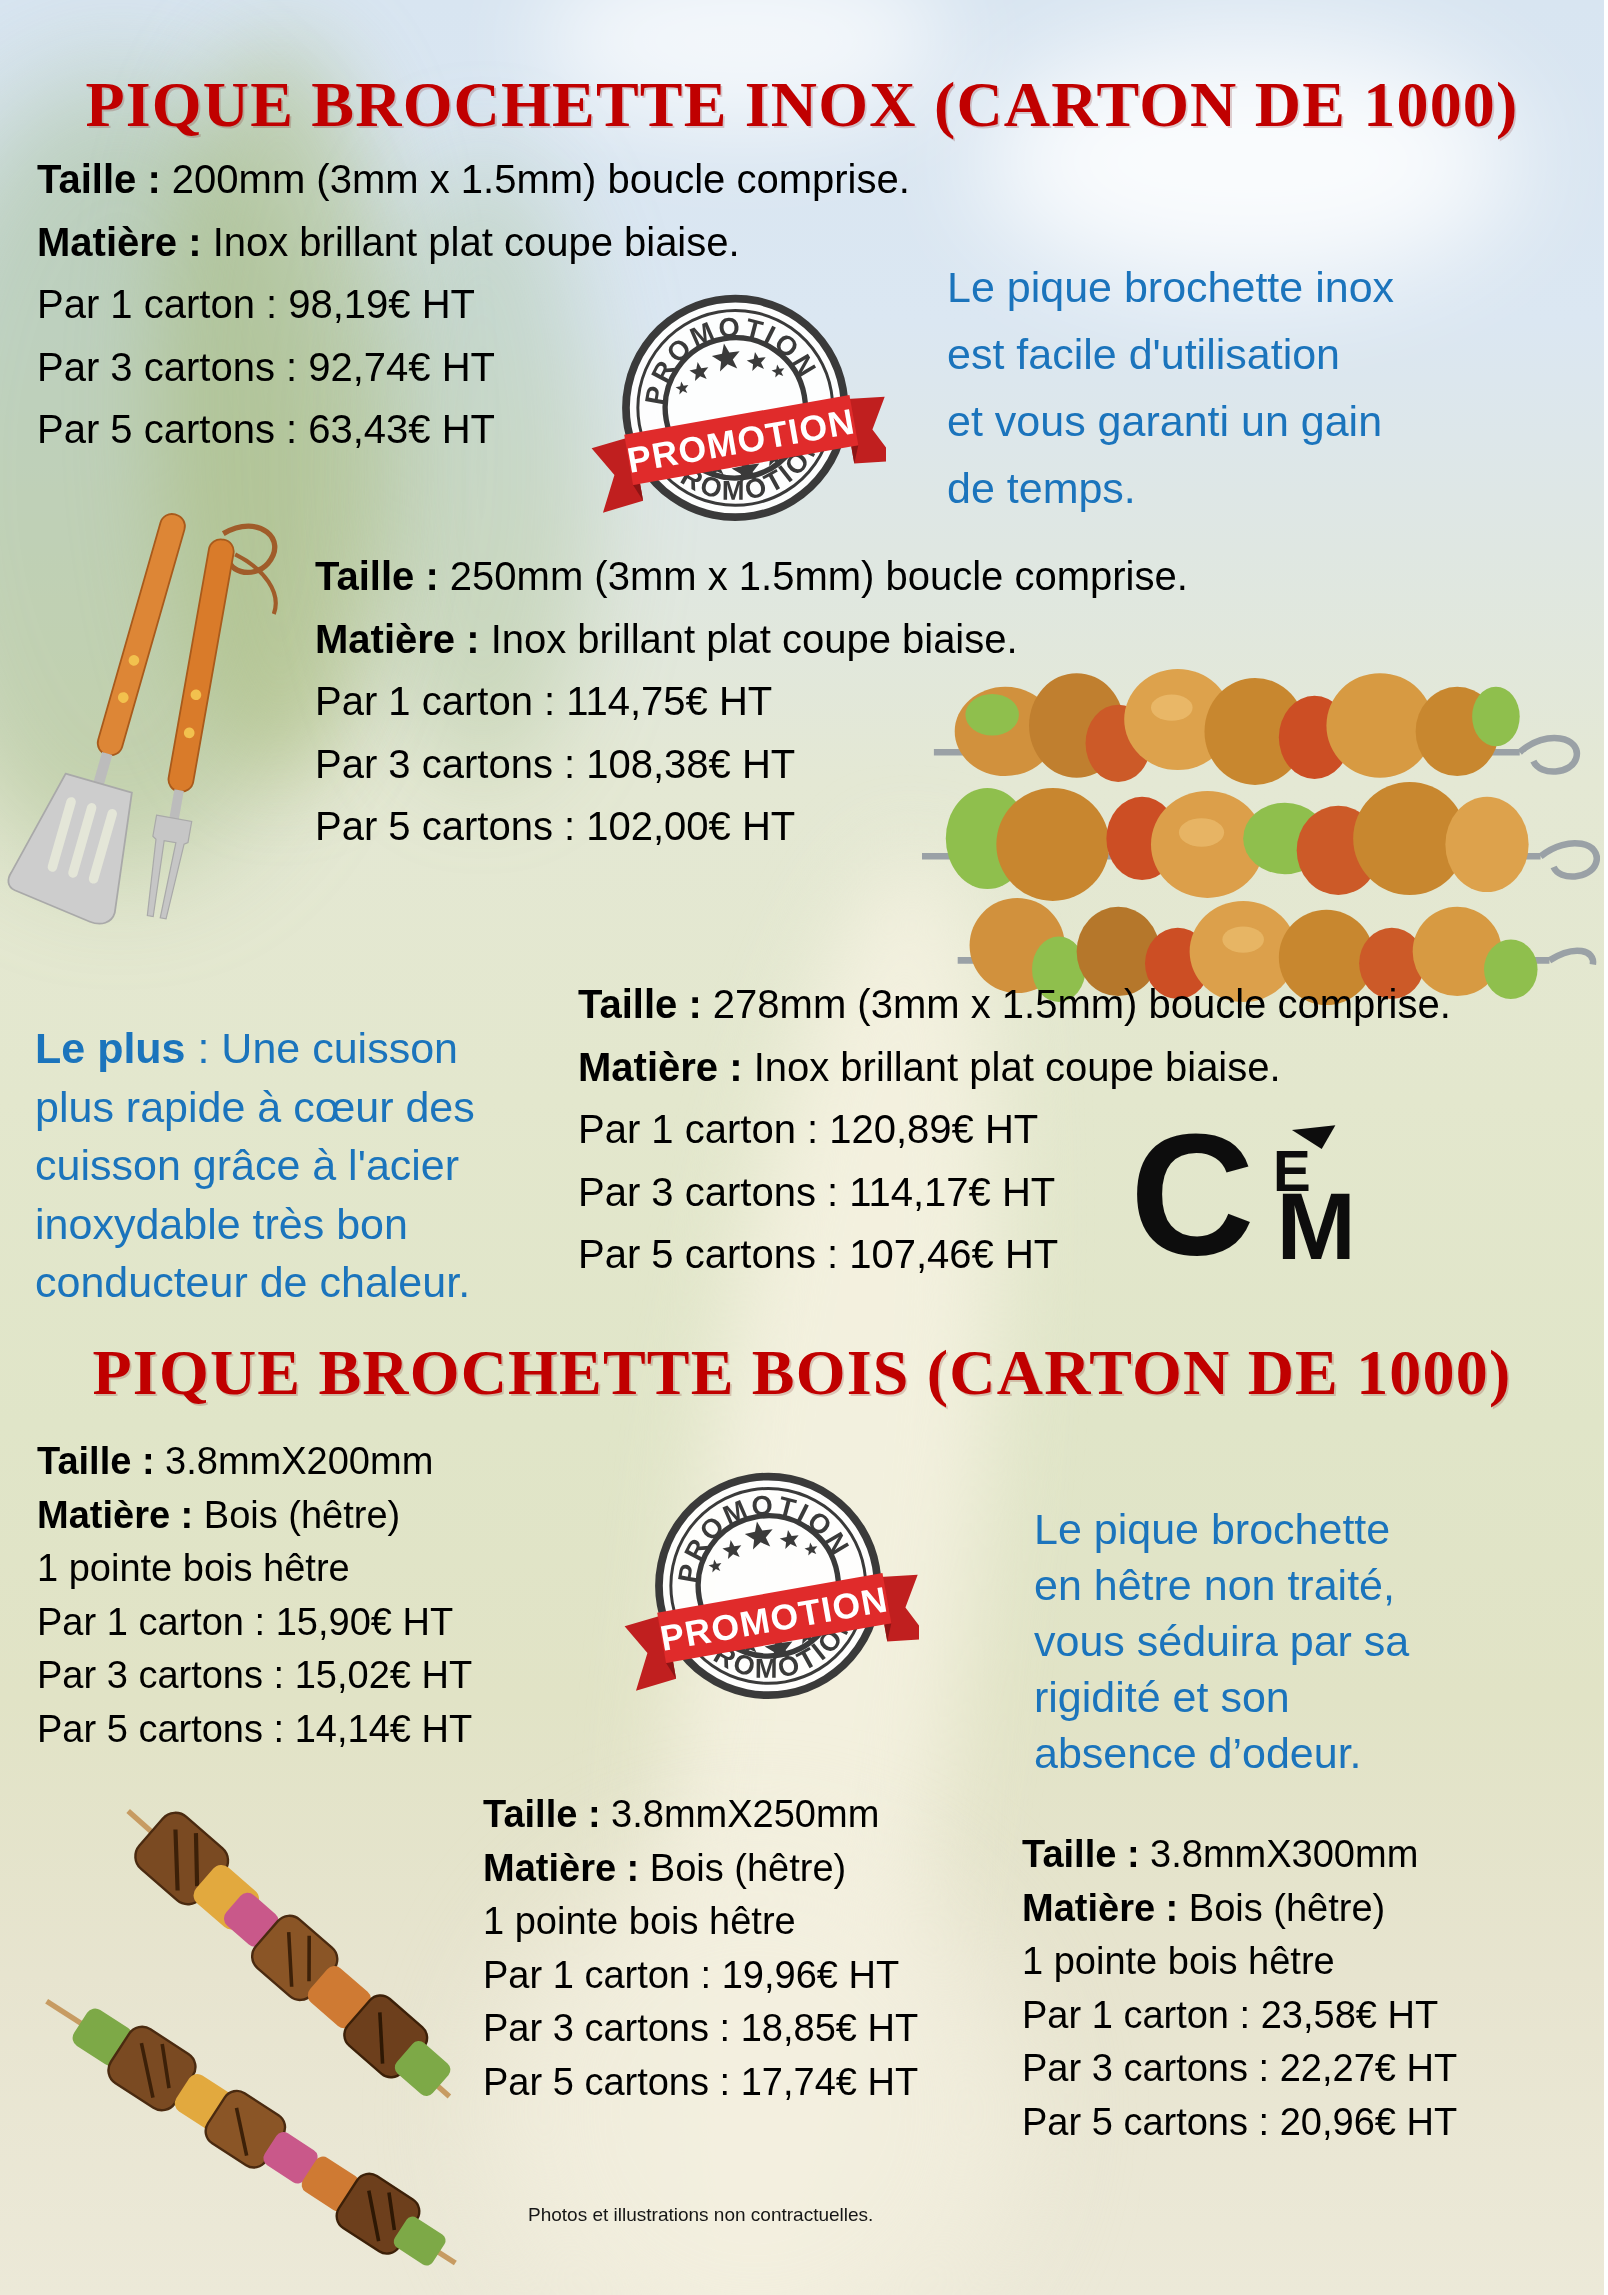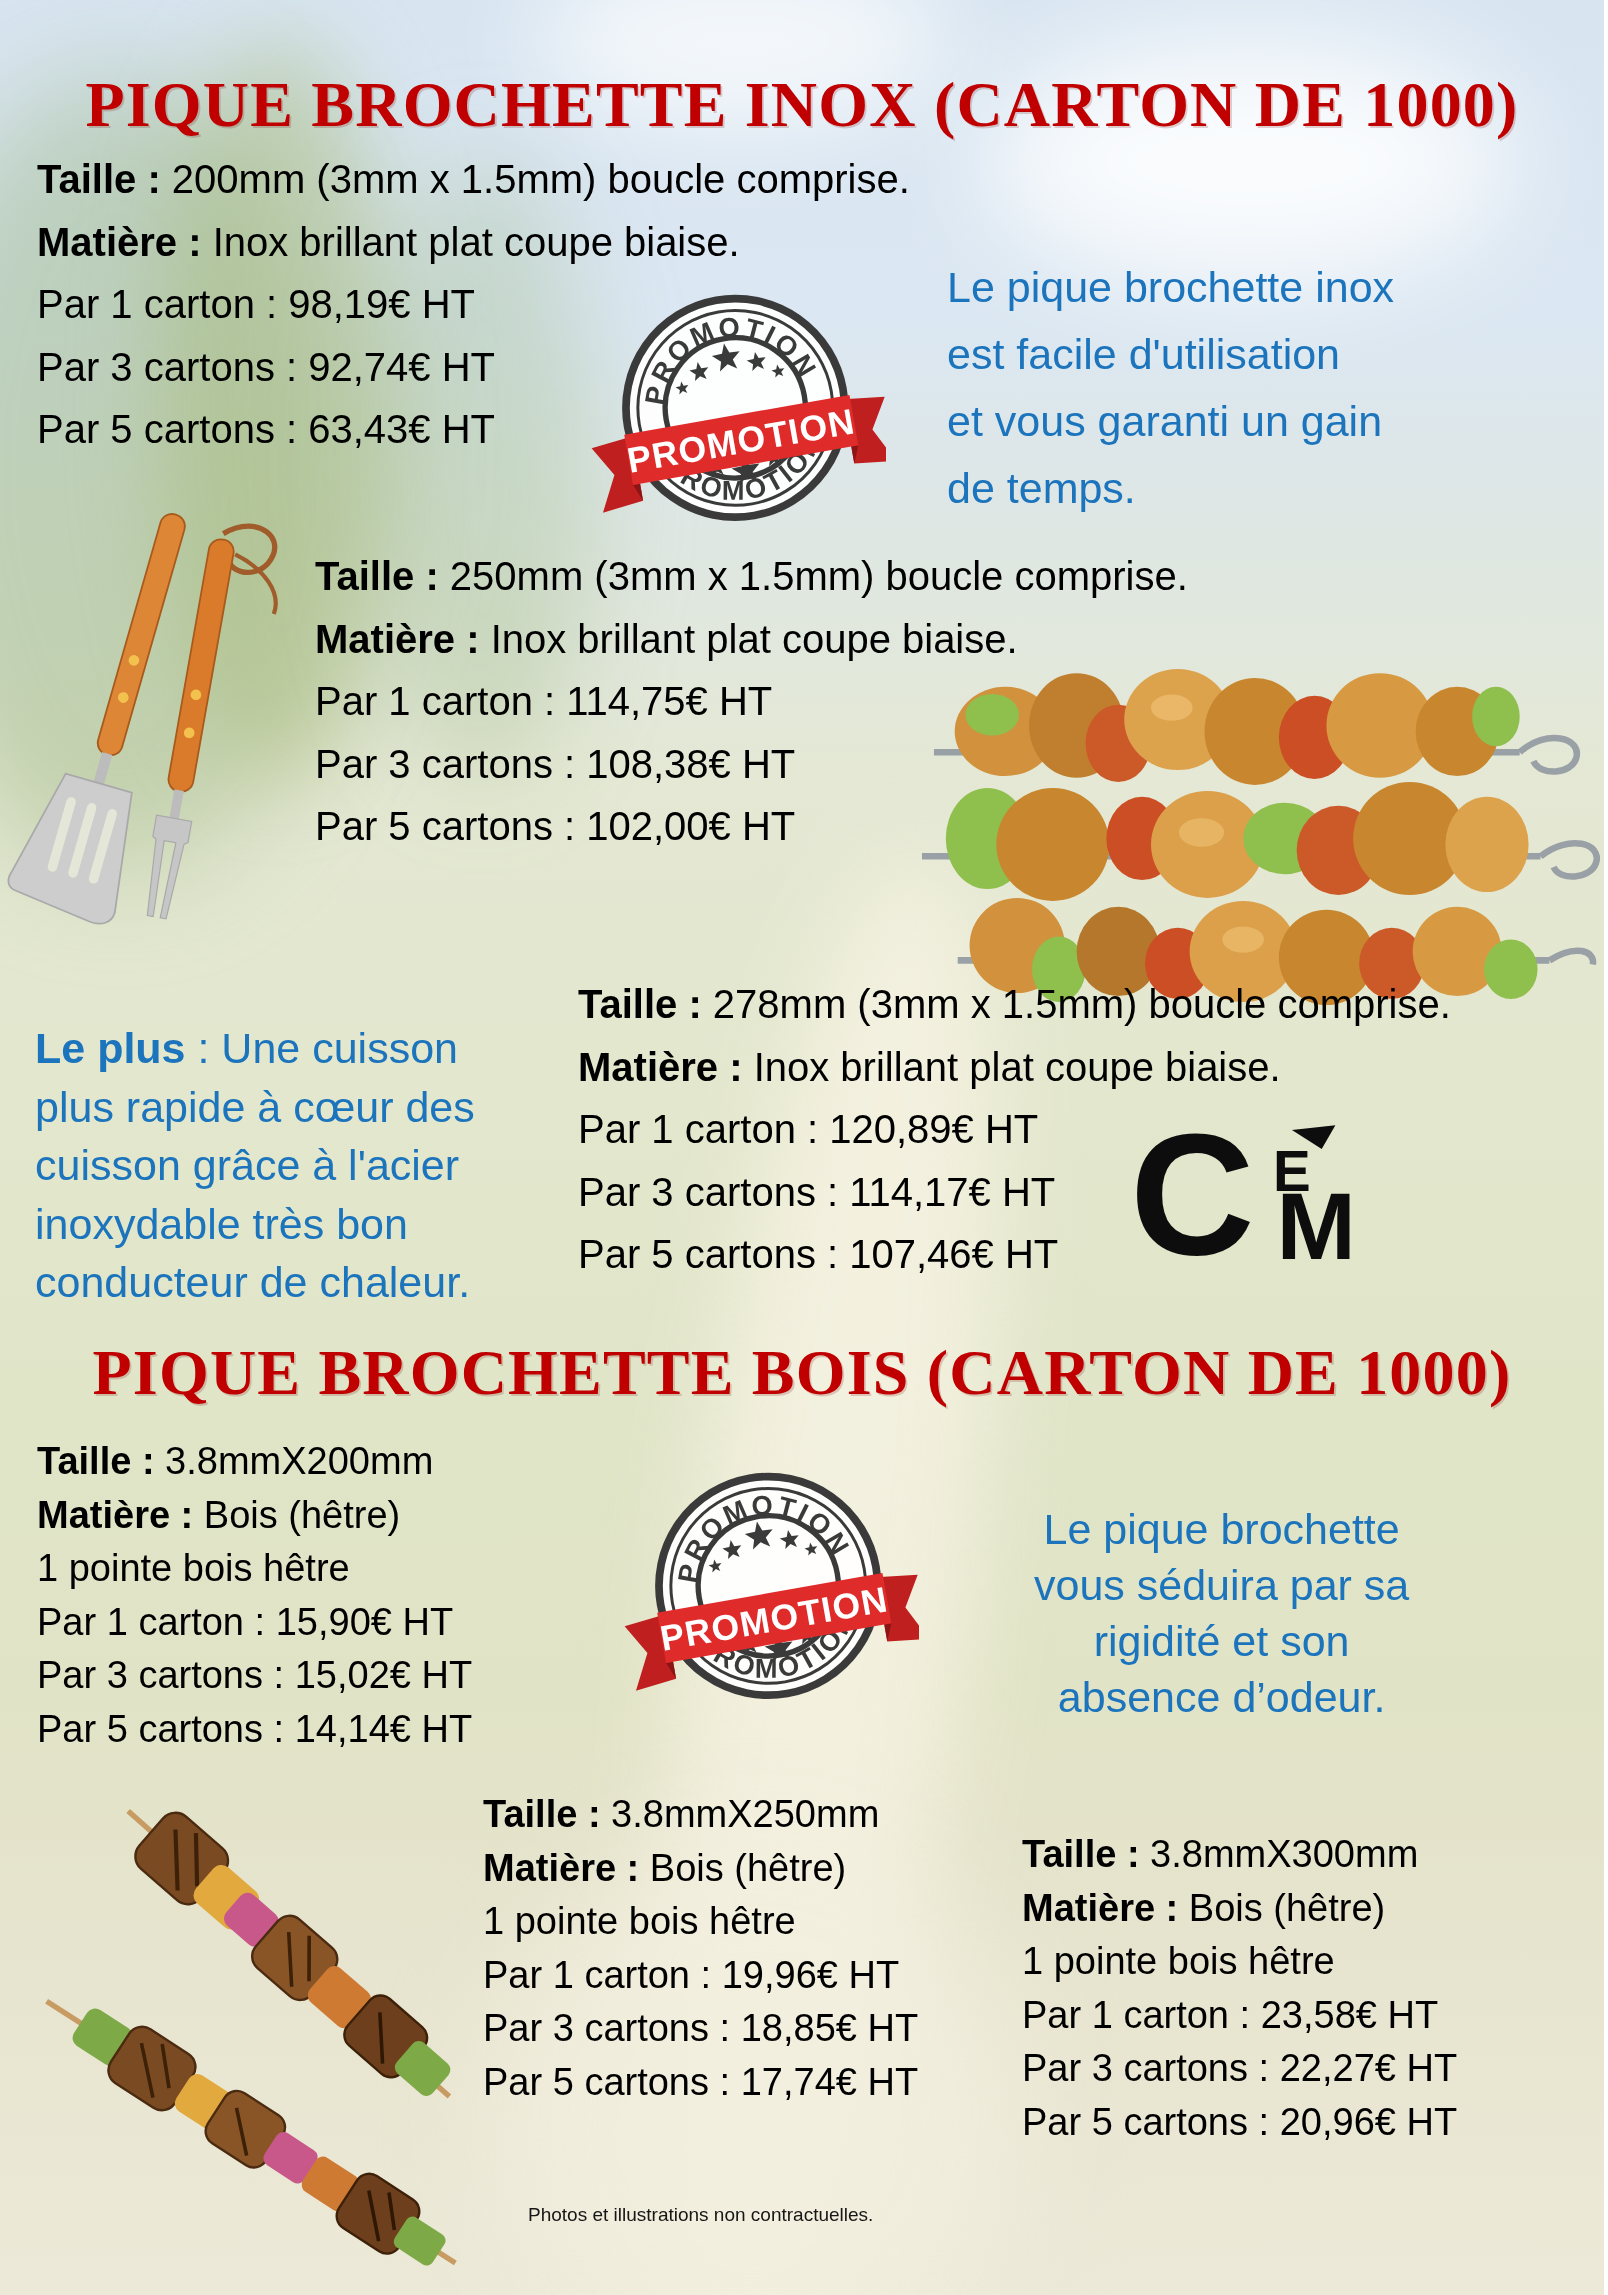--- a/index.html
+++ b/index.html
@@ -28,21 +28,21 @@
   }
   .prod{position:absolute;font-size:40px;line-height:1;}
   .prod .ln{margin-bottom:22.6px;white-space:nowrap;}
   .prod-sm{font-size:38px;}
   .prod-sm .ln{margin-bottom:15.5px;}
   .bl{font-weight:bold;}
   .blue{position:absolute;color:#1b74bc;font-size:43px;line-height:1;}
   .blue .ln{white-space:nowrap;}
   .lh112 .ln{margin-bottom:24px;}
   .lh97 .ln{margin-bottom:15.5px;}
-  .lh93 .ln{margin-bottom:13px;text-align:center;}
+  .lh93 .ln{margin-bottom:13px;}
   .abs{position:absolute;}
   .footer{position:absolute;font-size:19px;color:#161616;white-space:nowrap;}
   svg text{font-family:"Liberation Sans",sans-serif;}
   .arcT,.arcB{font-weight:bold;fill:#3a3a3a;letter-spacing:5px;}
 </style>
 </head>
 <body>
 
 <div class="page">
 
@@ -231,20 +231,21 @@
       <polygon points="433,235 503,243 473,294 503,353 433,345" fill="#c01f1f"></polygon>
       <polygon points="60,316 72,345 72,316" fill="#8d1414"></polygon>
       <polygon points="445,316 433,345 433,316" fill="#8d1414"></polygon>
       <polygon points="60,230 445,230 445,316 60,316" fill="#e02b2b"></polygon>
       <text x="252" y="295" text-anchor="middle" font-size="60" font-weight="bold" fill="#ffffff" letter-spacing="2">PROMOTION</text>
     </g>
   </svg>
 
   <div class="blue lh93" style="left:1034px;top:1508px;">
     <div class="ln">Le pique brochette</div>
+    <div class="ln">en hêtre non traité,</div>
     <div class="ln">vous séduira par sa</div>
     <div class="ln">rigidité et son</div>
     <div class="ln">absence d’odeur.</div>
   </div>
 
   <svg class="abs" style="left:30px;top:1796px;" width="464" height="482" viewBox="0 0 780 810">
     <line x1="165" y1="25" x2="705" y2="505" stroke="#c79b62" stroke-width="9"></line>
     <g transform="translate(255,105) rotate(41)">
         <rect x="-68" y="-58" width="136" height="116" rx="28" fill="#7a4a22" stroke="#4a2a10" stroke-width="4"></rect>
         <path d="M-40,-30 L30,45 M-10,-48 L50,18" stroke="#3c2008" stroke-width="7" fill="none"></path>

